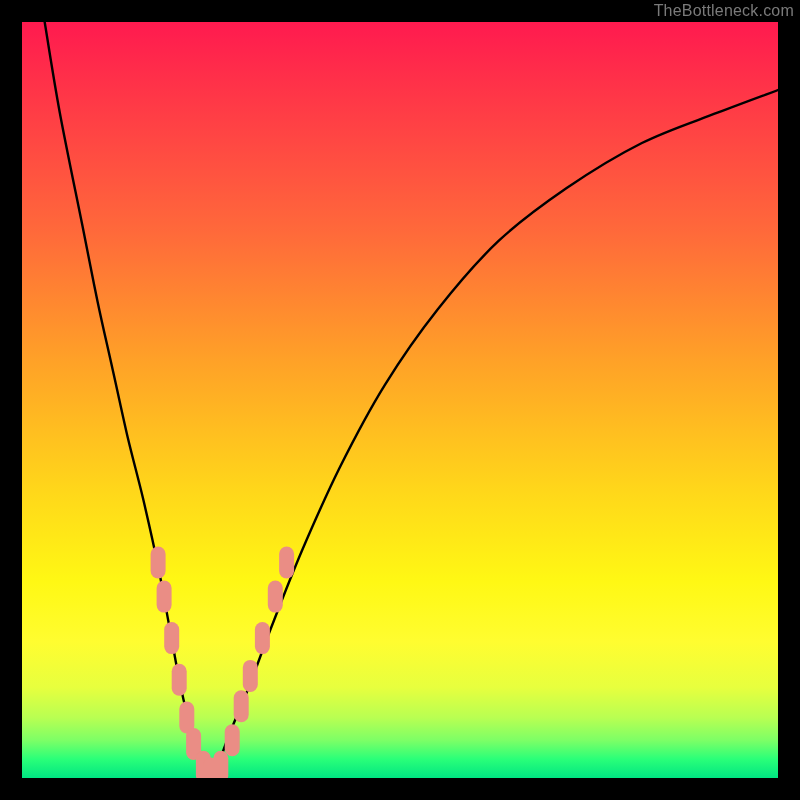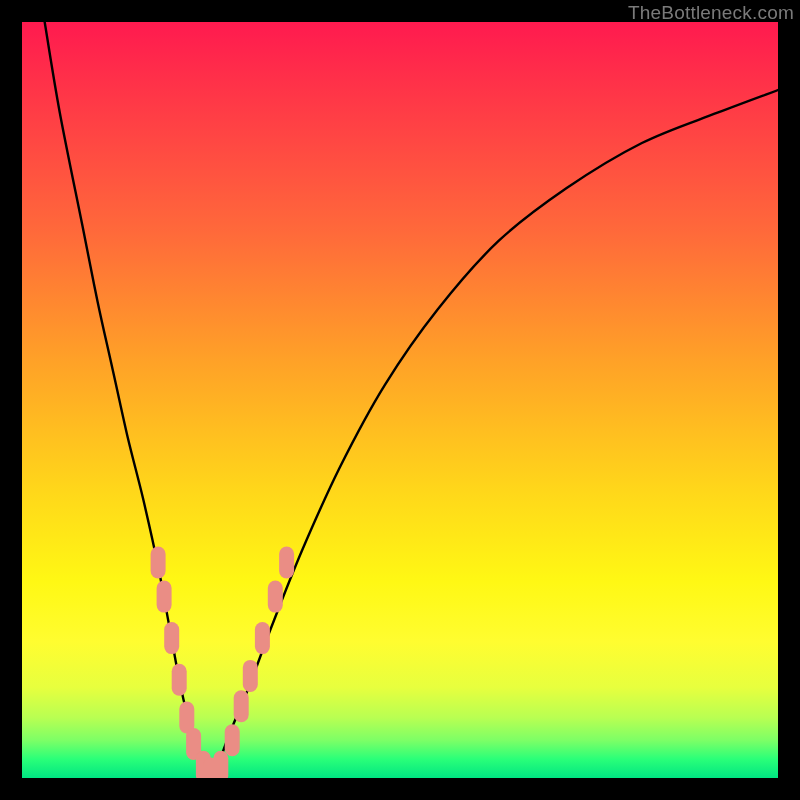--- a/index.html
+++ b/index.html
@@ -46,21 +46,21 @@
     left: 0; top: 0;
     width: 756px;
     height: 756px;
     pointer-events: none;
   }
   .watermark {
     position: absolute;
     top: 2px;
     right: 6px;
     color: #7a7a7a;
-    font-size: 19px;
+    font-size: 16px;
     font-weight: 400;
     letter-spacing: 0.2px;
     user-select: none;
   }
 </style>
 </head>
 <body>
 
 <div class="frame">
   <div class="plot">

